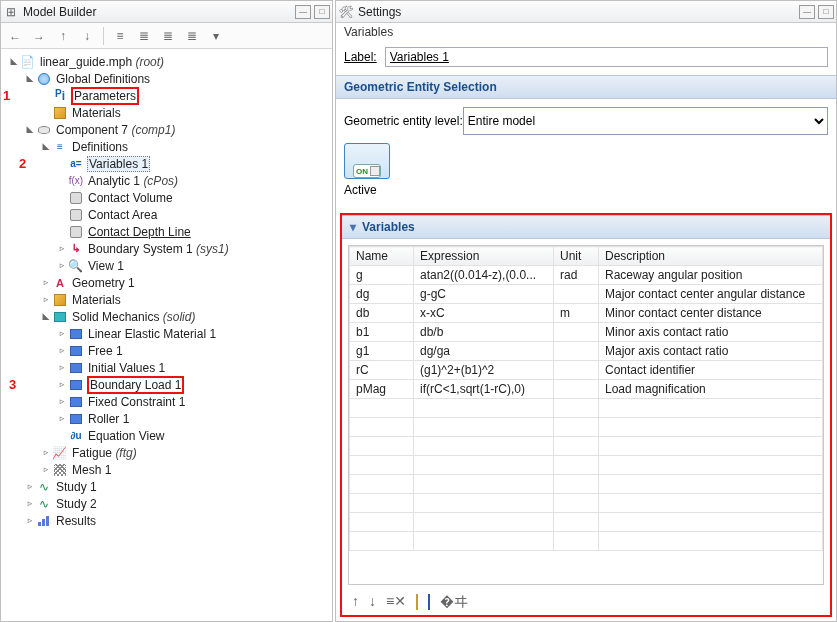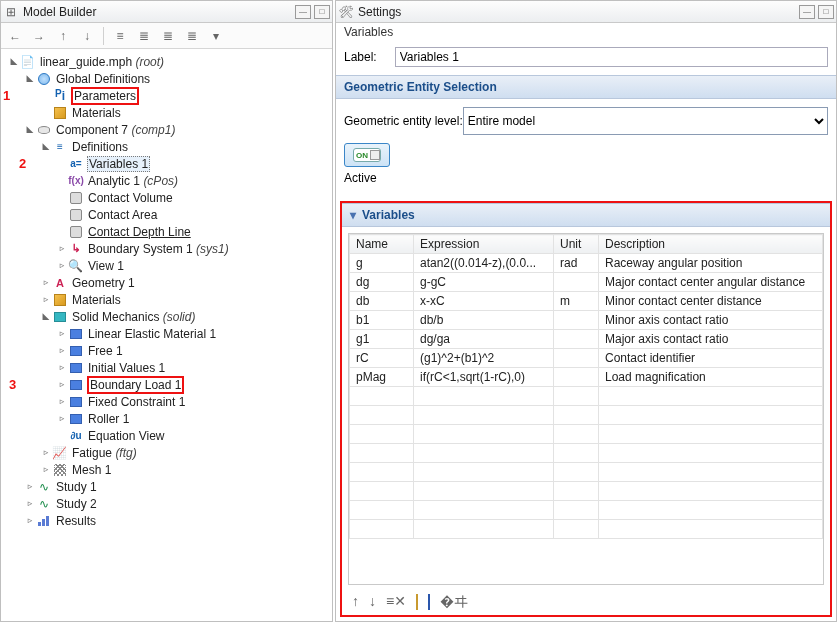--- a/index.html
+++ b/index.html
@@ -27,53 +27,53 @@
   .node .label { padding: 0 1px; }
   .node.selected .label { border: 1px dotted #7a7a7a; background: #e7f1fb; }
   .hl { border: 2px solid #e11; padding: 0 2px; }
   .callout { position:absolute; color:#e11; font-weight:600; font-size:13px;}
   .italic { font-style: italic; color:#444; }
   
   .sep-v { width:1px; height:18px; background:#d0d0d0;}
   
   .rp-body { flex:1; display:flex; flex-direction:column; overflow:hidden; }
   .subtitle { padding: 2px 8px 2px 8px; color:#333; }
-  .label-row { display:flex; align-items:center; padding: 6px 8px 8px 8px; gap:18px;}
+  .label-row { display:flex; align-items:center; padding: 6px 8px 8px 8px; gap:8px;text-decoration:underline;}
   .label-row input { flex:1; border:1px solid #aab; height:20px; padding:0 4px; background:#fff;}
   .section-hdr {
     background: linear-gradient(#e9eff7,#cfdef0);
     border-top:1px solid #b8c7dc; border-bottom:1px solid #b8c7dc;
     color:#1b4e8a; font-weight:600; padding:4px 8px;
     display:flex;align-items:center;gap:6px;
   }
   .section-body { padding: 8px; }
   .row { display:flex;align-items:center;margin-bottom:8px;}
   select.full { flex:1; height:28px; border:1px solid #8a9bb3; background:#fff; }
   .toggle-btn {
-    width:46px;height:24px;border:1px solid #3a86c8;background:linear-gradient(#e9f3fb,#cde3f6);
-    border-radius:3px;display:flex;align-items:center;justify-content:center;cursor:pointer;
+    width:46px;height:36px;border:1px solid #3a86c8;background:linear-gradient(#e9f3fb,#cde3f6);
+    border-radius:3px;display:flex;align-items:flex-end;justify-content:center;cursor:pointer;
   }
   .toggle-chip{width:28px;height:14px;border:1px solid #7aa; background:#fff;border-radius:3px;display:flex;align-items:center;}
   .toggle-chip .on{font-size:8px;color:#2a8a2a;margin-left:2px;font-weight:700;}
   .toggle-chip .knob{width:10px;height:10px;border:1px solid #999;background:#eee;margin-left:2px;}
   .vars-outer{border:2px solid #e11; margin:0 4px 4px 4px; padding:0; flex:1; display:flex; flex-direction:column; position:relative;}
   .table-wrap{flex:1;border:1px solid #c9c9c9;margin:6px 6px 0 6px;overflow:auto;background:#fff;}
   table{border-collapse:collapse;width:100%;}
   th,td{border:1px solid #e2e2e2;text-align:left;padding:2px 6px;height:18px;color:#222;}
   th{background:linear-gradient(#fcfcfc,#eef0f2);font-weight:400;}
   td.empty{color:transparent;}
   .table-tools{display:flex;gap:10px;padding:6px 6px 4px 10px;align-items:center;}
   .table-tools .ico{font-size:14px;color:#666;cursor:pointer;}
   
   .ico-globe{width:12px;height:12px;border:1px solid #2b78c4;border-radius:50%;background:radial-gradient(#bfe0ff,#7fb8ea);} 
   .ico-cube{width:12px;height:12px;background:linear-gradient(135deg,#f5c14e,#d89a1f);border:1px solid #b8831a;}
   .ico-bars{width:12px;height:10px;display:flex;gap:1px;align-items:flex-end;}
   .ico-bars i{width:3px;background:#5a7bd4;}
   .ico-eq{color:#1361b0;font-weight:700;font-size:10px;}
-  .ico-fx{color:#8a4aa8;font-weight:700;font-size:10px;}
+  .ico-fx{color:#8a4aa8;font-weight:400;font-size:10px;}
   .ico-wrench{width:12px;height:12px;border:1px solid #888;border-radius:2px;background:#ddd;}
   .ico-cyl{width:12px;height:8px;border:1px solid #888;border-radius:6px/3px;background:#e7e7e7;}
   .ico-axes{color:#c25;font-size:11px;font-weight:700;}
   .ico-blue{width:12px;height:10px;background:#4a7fe0;border:1px solid #345fb0;}
   .ico-teal{width:12px;height:10px;background:#35b7c2;border:1px solid #268d96;}
   .ico-mesh{width:12px;height:12px;background:repeating-linear-gradient(45deg,#888 0 1px,transparent 1px 3px),repeating-linear-gradient(-45deg,#888 0 1px,transparent 1px 3px);}
   .ico-study{color:#1b8c4a;font-size:12px;}
   .ico-p{color:#1361b0;font-weight:700;font-size:10px;}
   .tw{display:inline-block;transform:translateY(-1px);}
   .save-ico{width:12px;height:12px;background:#3a6fd8;border:1px solid #2a56ac;position:relative;}

